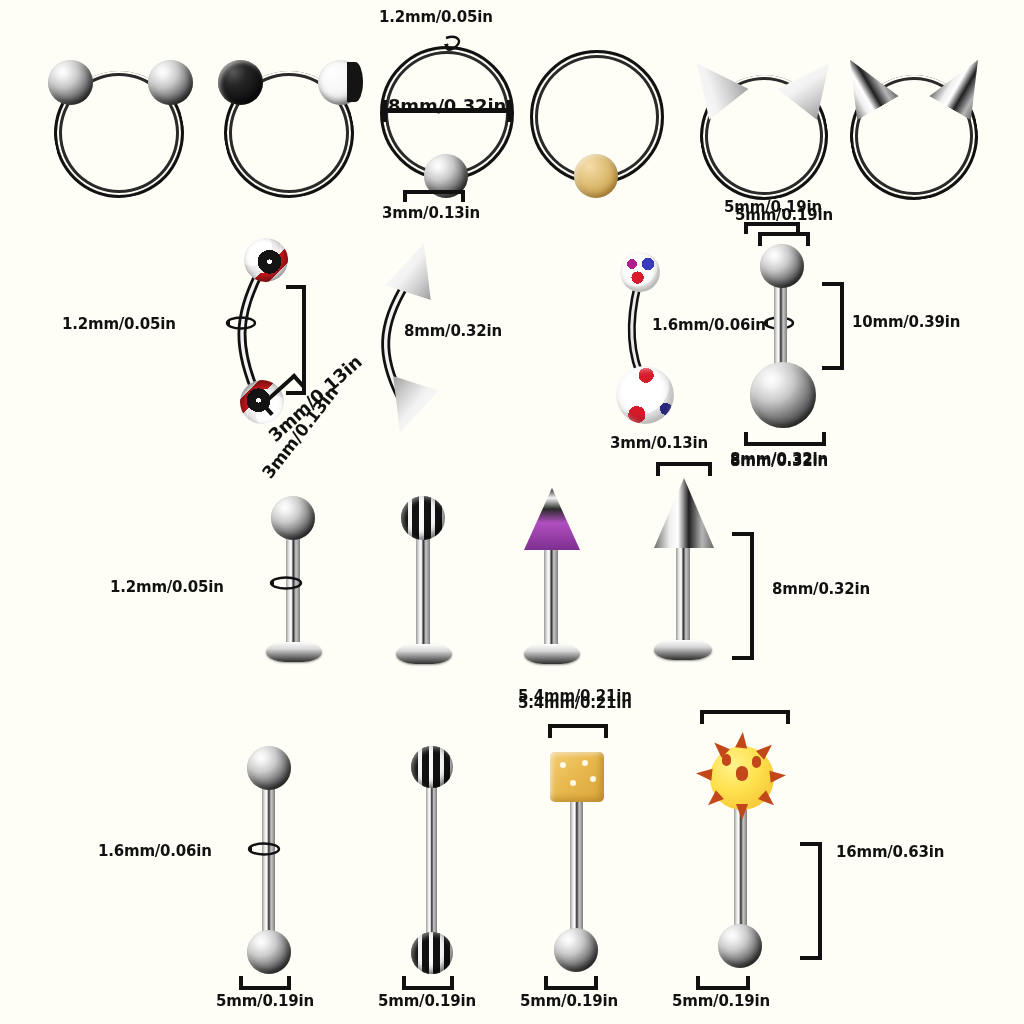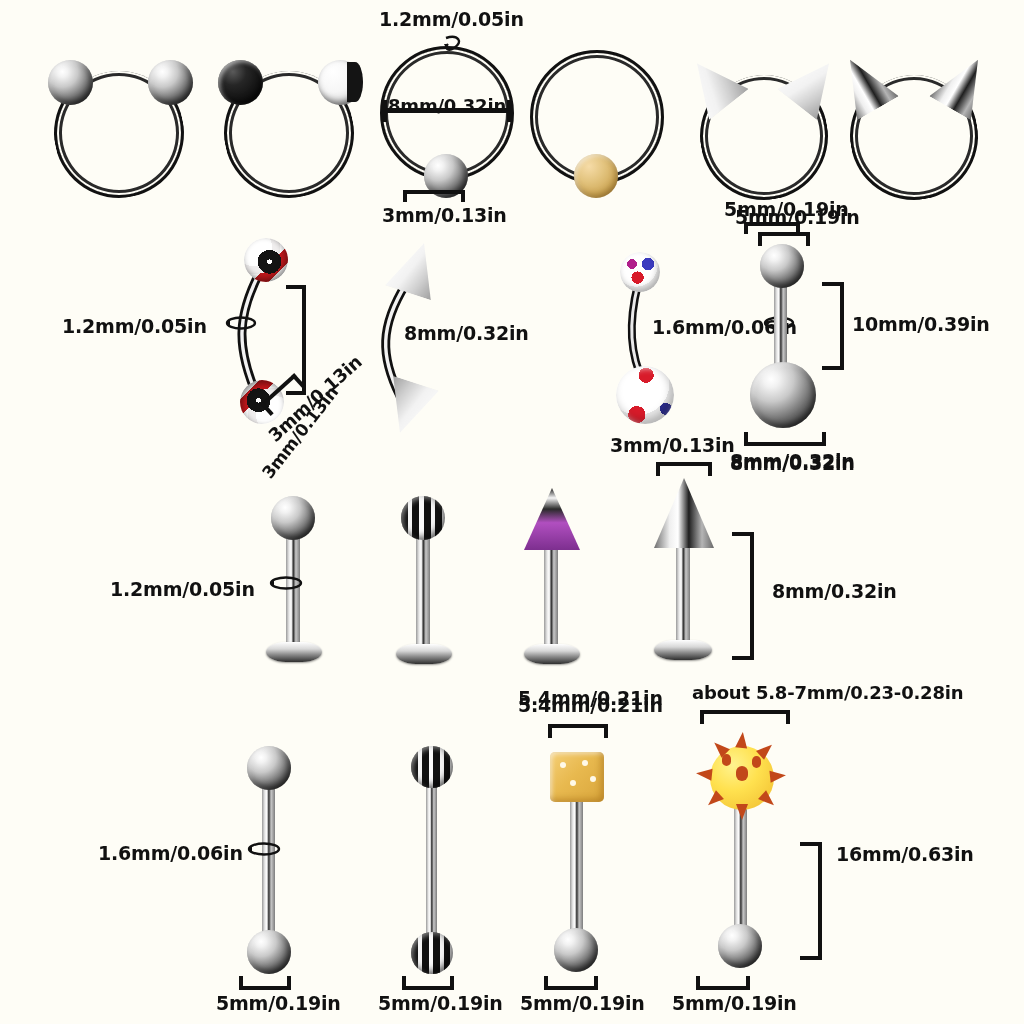--- a/index.html
+++ b/index.html
@@ -9,21 +9,21 @@
     font-family:"DejaVu Sans", sans-serif;
     background:#fefdf6;
   }
   #canvas{ position:absolute; inset:0; }
 
   .lbl{
     position:absolute; white-space:nowrap;
     font-family:"DejaVu Sans", sans-serif;
     font-weight:700; color:#111; letter-spacing:-0.2px;
   }
-  .lbl.s18{ font-size:19px; }
+  .lbl.s18{ font-size:15px; }
   .lbl.s17{ font-size:18px; }
   .lbl.s16{ font-size:17px; }
 
   
   .item{ position:absolute; }
 
   
   .ring{
     position:absolute; border-radius:50%;
     border:3px solid #111;
@@ -381,21 +381,20 @@
     <div class="kdot" style="left:44px; top:36px; width:12px; height:15px;"></div>
     <div class="kdot" style="left:30px; top:24px; width:9px; height:12px;"></div>
     <div class="kdot" style="left:60px; top:26px; width:9px; height:12px;"></div>
     <div class="ball" style="left:26px; top:194px; width:44px; height:44px;"></div>
   </div>
   <div class="brk" style="left:700px; top:710px; width:90px; height:14px;">
     <div class="bar" style="left:0; top:0; width:90px; height:4px;"></div>
     <div class="bar" style="left:0; top:0; width:4px; height:14px;"></div>
     <div class="bar" style="right:0; top:0; width:4px; height:14px;"></div>
   </div>
-  <div class="lbl s17" style="left:692px; top:682px;">about 5.8-7mm/0.23-0.28in</div>
   <div class="brk" style="left:800px; top:842px; width:22px; height:118px;">
     <div class="bar" style="right:0; top:0; width:4px; height:118px;"></div>
     <div class="bar" style="left:0; top:0; width:22px; height:4px;"></div>
     <div class="bar" style="left:0; bottom:0; width:22px; height:4px;"></div>
   </div>
   <div class="lbl s18" style="left:836px; top:843px;">16mm/0.63in</div>
   <div class="brk" style="left:696px; top:976px; width:54px; height:14px;">
     <div class="bar" style="left:0; bottom:0; width:54px; height:4px;"></div>
     <div class="bar" style="left:0; top:0; width:4px; height:14px;"></div>
     <div class="bar" style="right:0; top:0; width:4px; height:14px;"></div>

